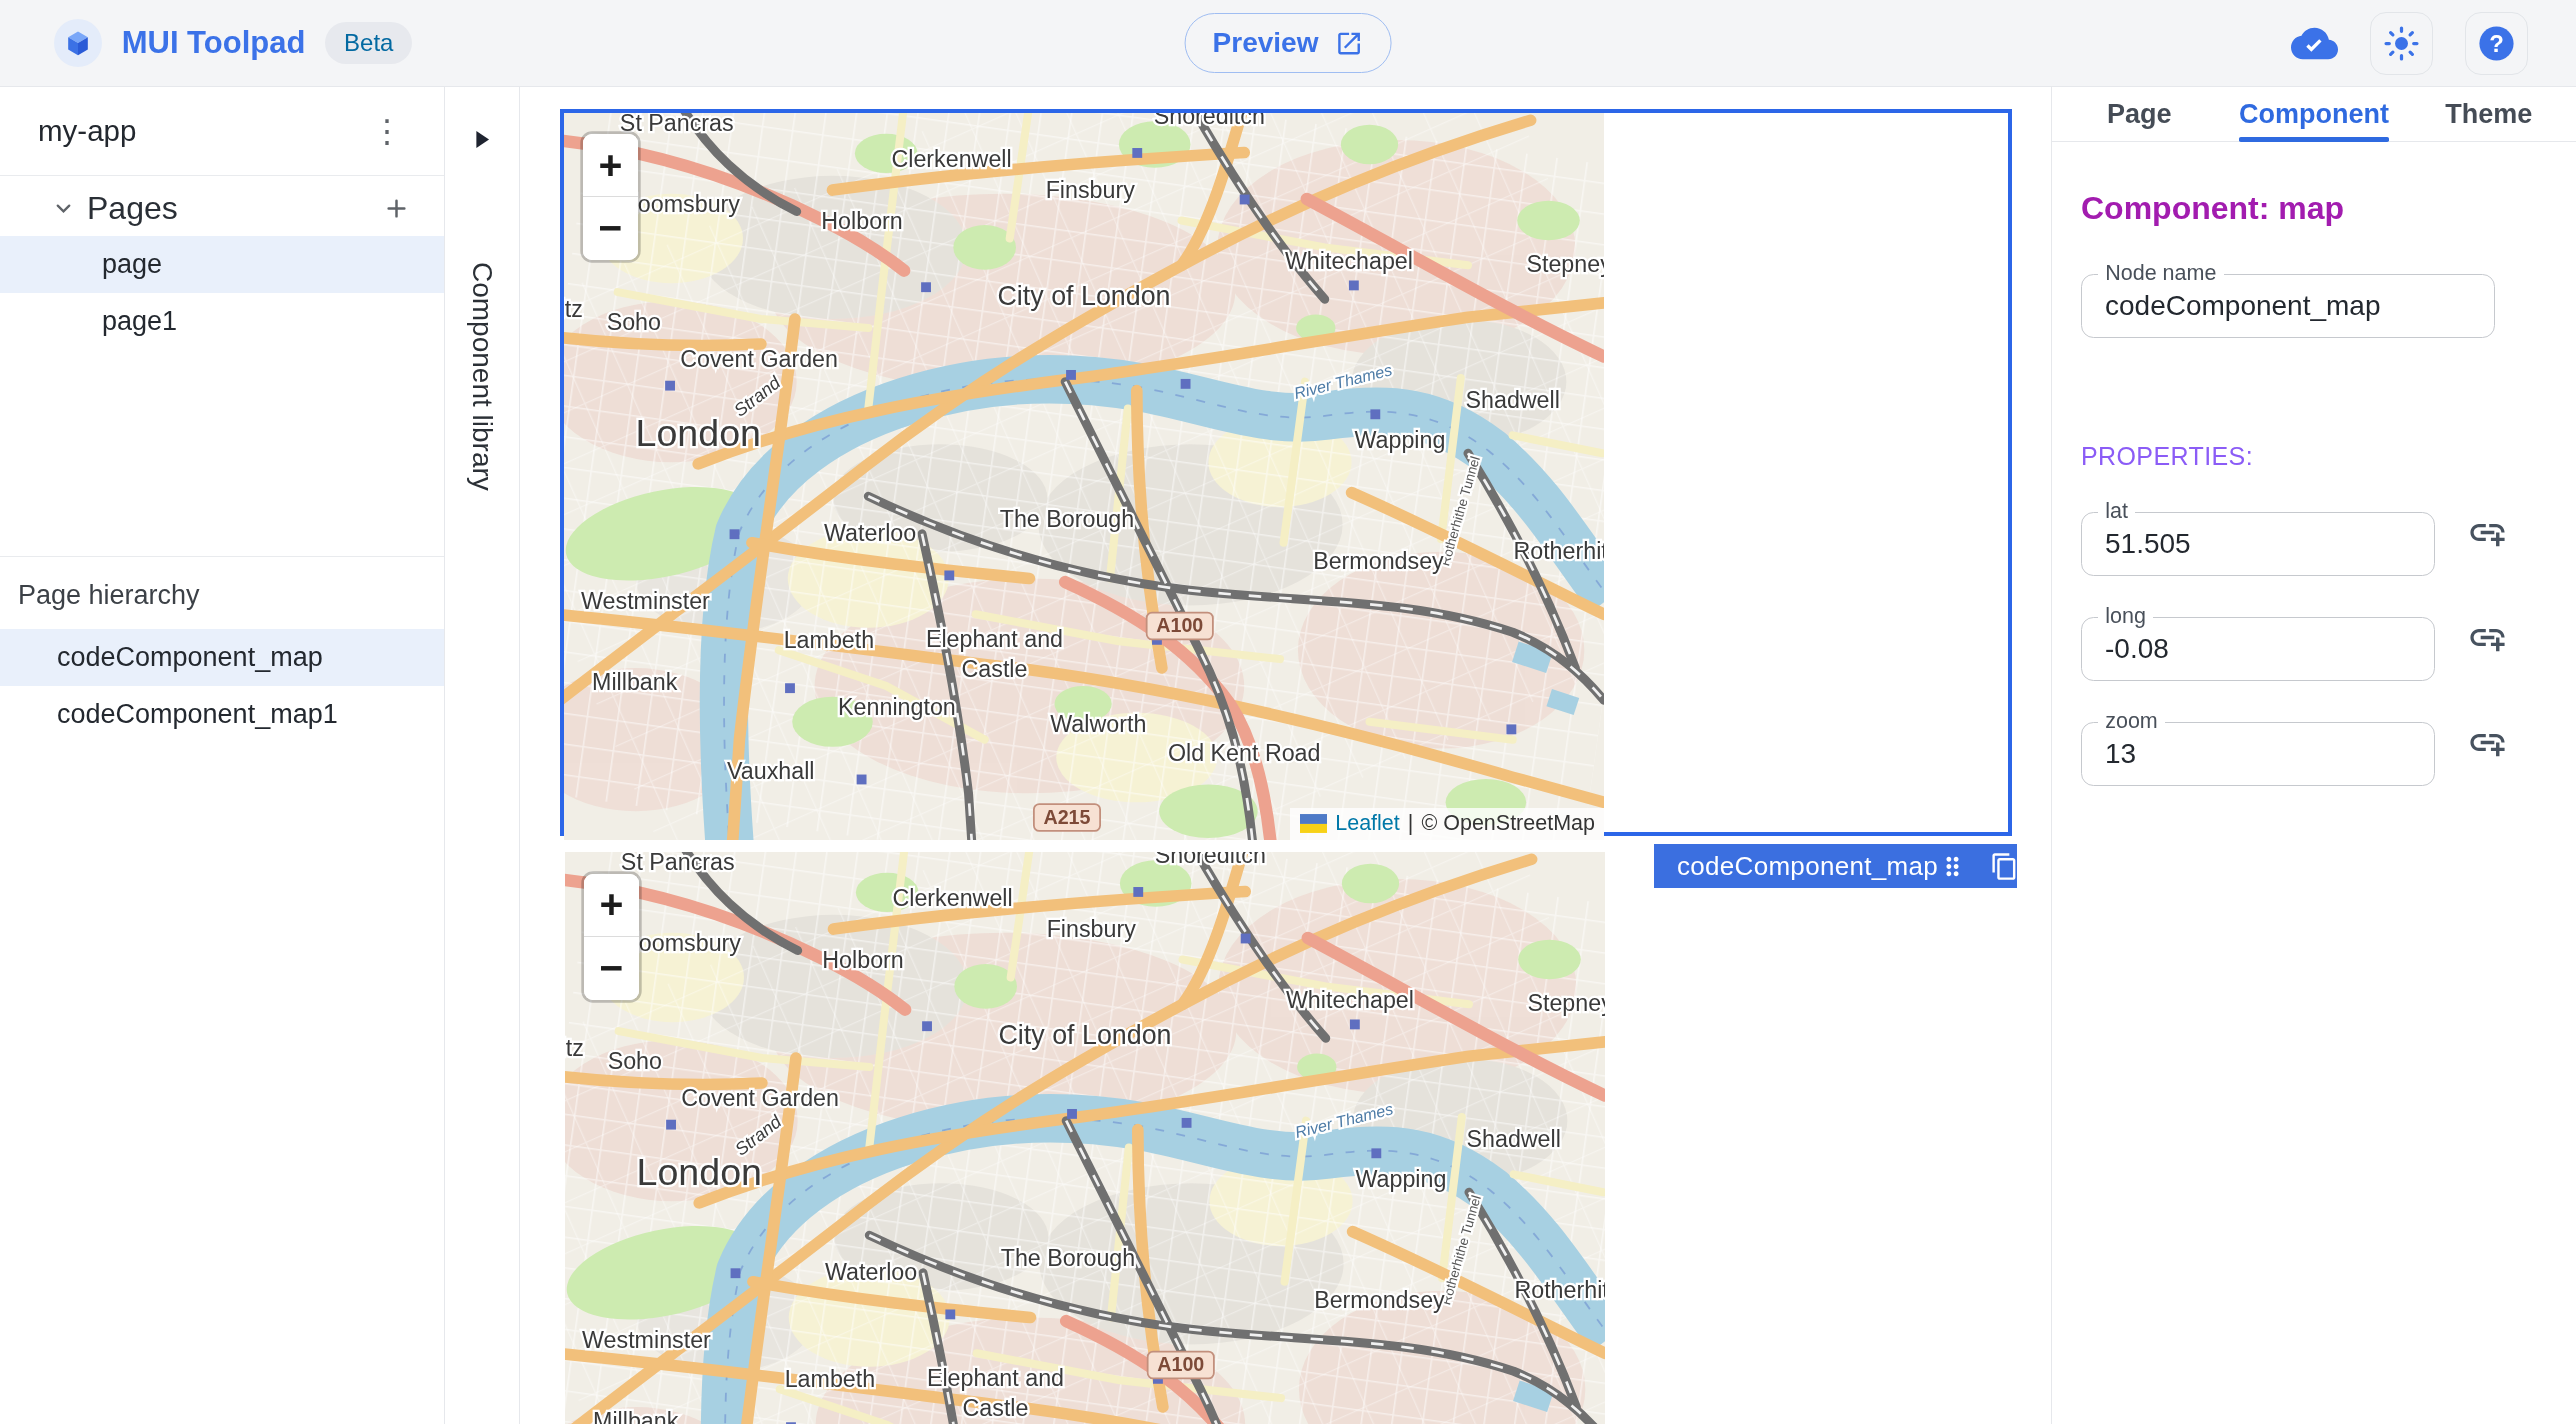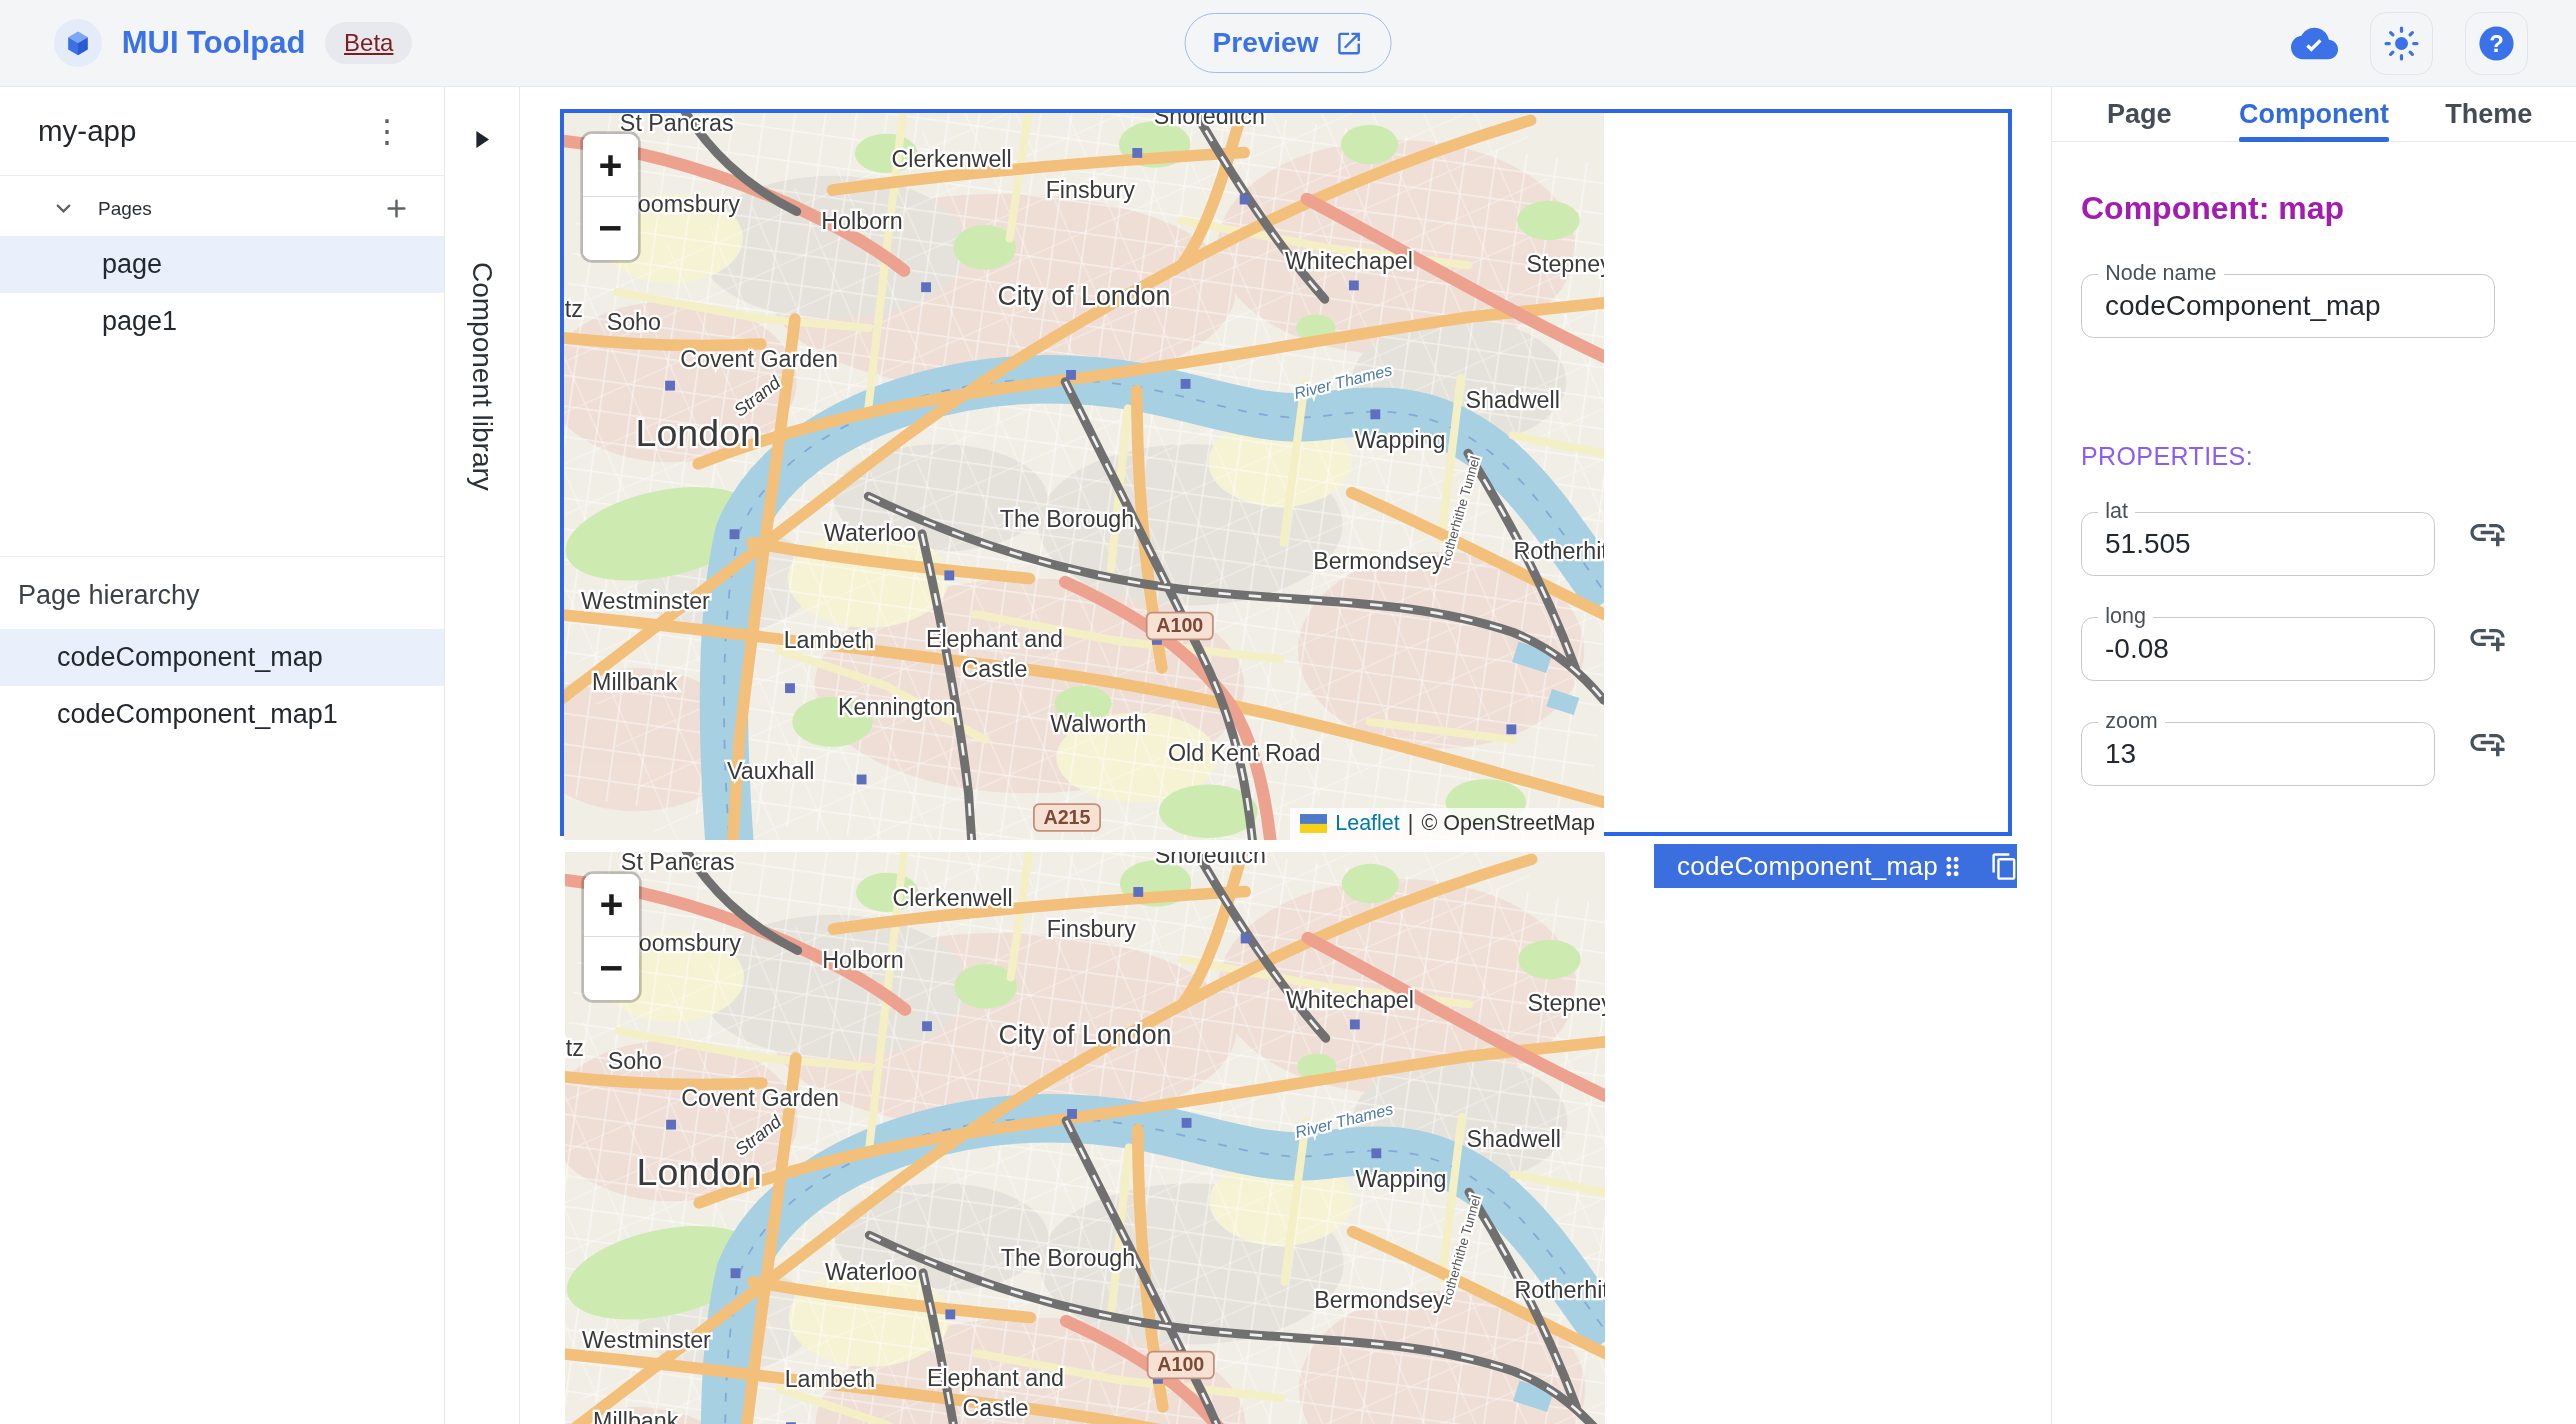--- a/index.html
+++ b/index.html
@@ -6,38 +6,38 @@
   html,body { width:2576px; height:1425px; overflow:hidden; background:#fff;
               font-family:"Liberation Sans", sans-serif; color:#20262e; }
 
   
   .topbar { position:absolute; top:0; left:0; right:0; height:87px; background:#f4f5f7;
             border-bottom:0.9px solid #e6e8ec; display:flex; align-items:center; z-index:30; }
   .brand { margin-left:54px; display:flex; align-items:center; gap:19.7px; }
   .logo-bg { width:48px; height:48px; border-radius:50%; background:#e4ecfa; display:flex;
              align-items:center; justify-content:center; }
   .brand-name { font-size:31px; font-weight:700; color:#3b72e8; }
-  .beta { background:#e7e9ee; color:#7f1d1d; font-size:24px; padding:7.2px 19px; border-radius:23px;text-decoration:underline; }
+  .beta { background:#e7e9ee; color:#0369a1; font-size:24px; padding:7.2px 19px; border-radius:23px; }
   .preview-btn { position:absolute; left:50%; top:13.4px; transform:translateX(-50%); height:60px;
                  padding:0 27px; border:1.8px solid #9fbdf2; border-radius:30px; display:flex; gap:16px;
                  align-items:center; color:#3b72e8; font-size:28px; font-weight:600; background:transparent; cursor:pointer; }
   .top-actions { margin-left:auto; margin-right:48px; display:flex; align-items:center; gap:32px; }
   .icon-btn { width:63px; height:63px; border:1.8px solid #e2e5e9; border-radius:16px; background:transparent;
               display:flex; align-items:center; justify-content:center; cursor:pointer; }
   .plain-icon { display:flex; align-items:center; justify-content:center; }
 
   
   .main { position:absolute; top:87px; left:0; right:0; bottom:0; display:flex; }
 
   .sidebar { width:445px; border-right:0.9px solid #e6e8ec; background:#fff; flex:none; position:relative; }
   .app-row { height:89px; display:flex; align-items:center; padding:0 32px 0 38px; border-bottom:0.9px solid #e9ebee; }
   .app-title { font-size:29.5px; color:#23282f; }
   .kebab { margin-left:auto; font-size:32px; color:#5f6368; line-height:1; cursor:pointer; padding:3.6px 9px; }
   .pages-head { height:55px; display:flex; align-items:center; padding:0 34px 0 52px; margin-top:5.4px; }
-  .pages-title { font-size:19px; color:#2a2f36; margin-left:23px; }
+  .pages-title { font-size:32px; color:#2a2f36; margin-left:12px; }
   .plus { margin-left:auto; cursor:pointer; color:#5f6368; }
   .nav-row { height:57px; display:flex; align-items:center; padding-left:102px; font-size:27px; color:#23282f; cursor:pointer; }
   .nav-row.sel { background:#e9f0fb; }
   .hier-sect { position:absolute; top:469px; left:0; right:0; border-top:0.9px solid #e9ebee; }
   .hier-title { padding:23px 0 18px 18px; font-size:27px; color:#3c4147; }
   .hier-row { height:57px; display:flex; align-items:center; padding-left:57px; font-size:27px; color:#23282f; cursor:pointer; }
   .hier-row.sel { background:#e9f0fb; }
 
   .lib-strip { width:75px; border-right:0.9px solid #e6e8ec; background:#fff; flex:none; position:relative; }
   .lib-collapse { position:absolute; top:41px; left:50%; transform:translateX(-50%); cursor:pointer; }

